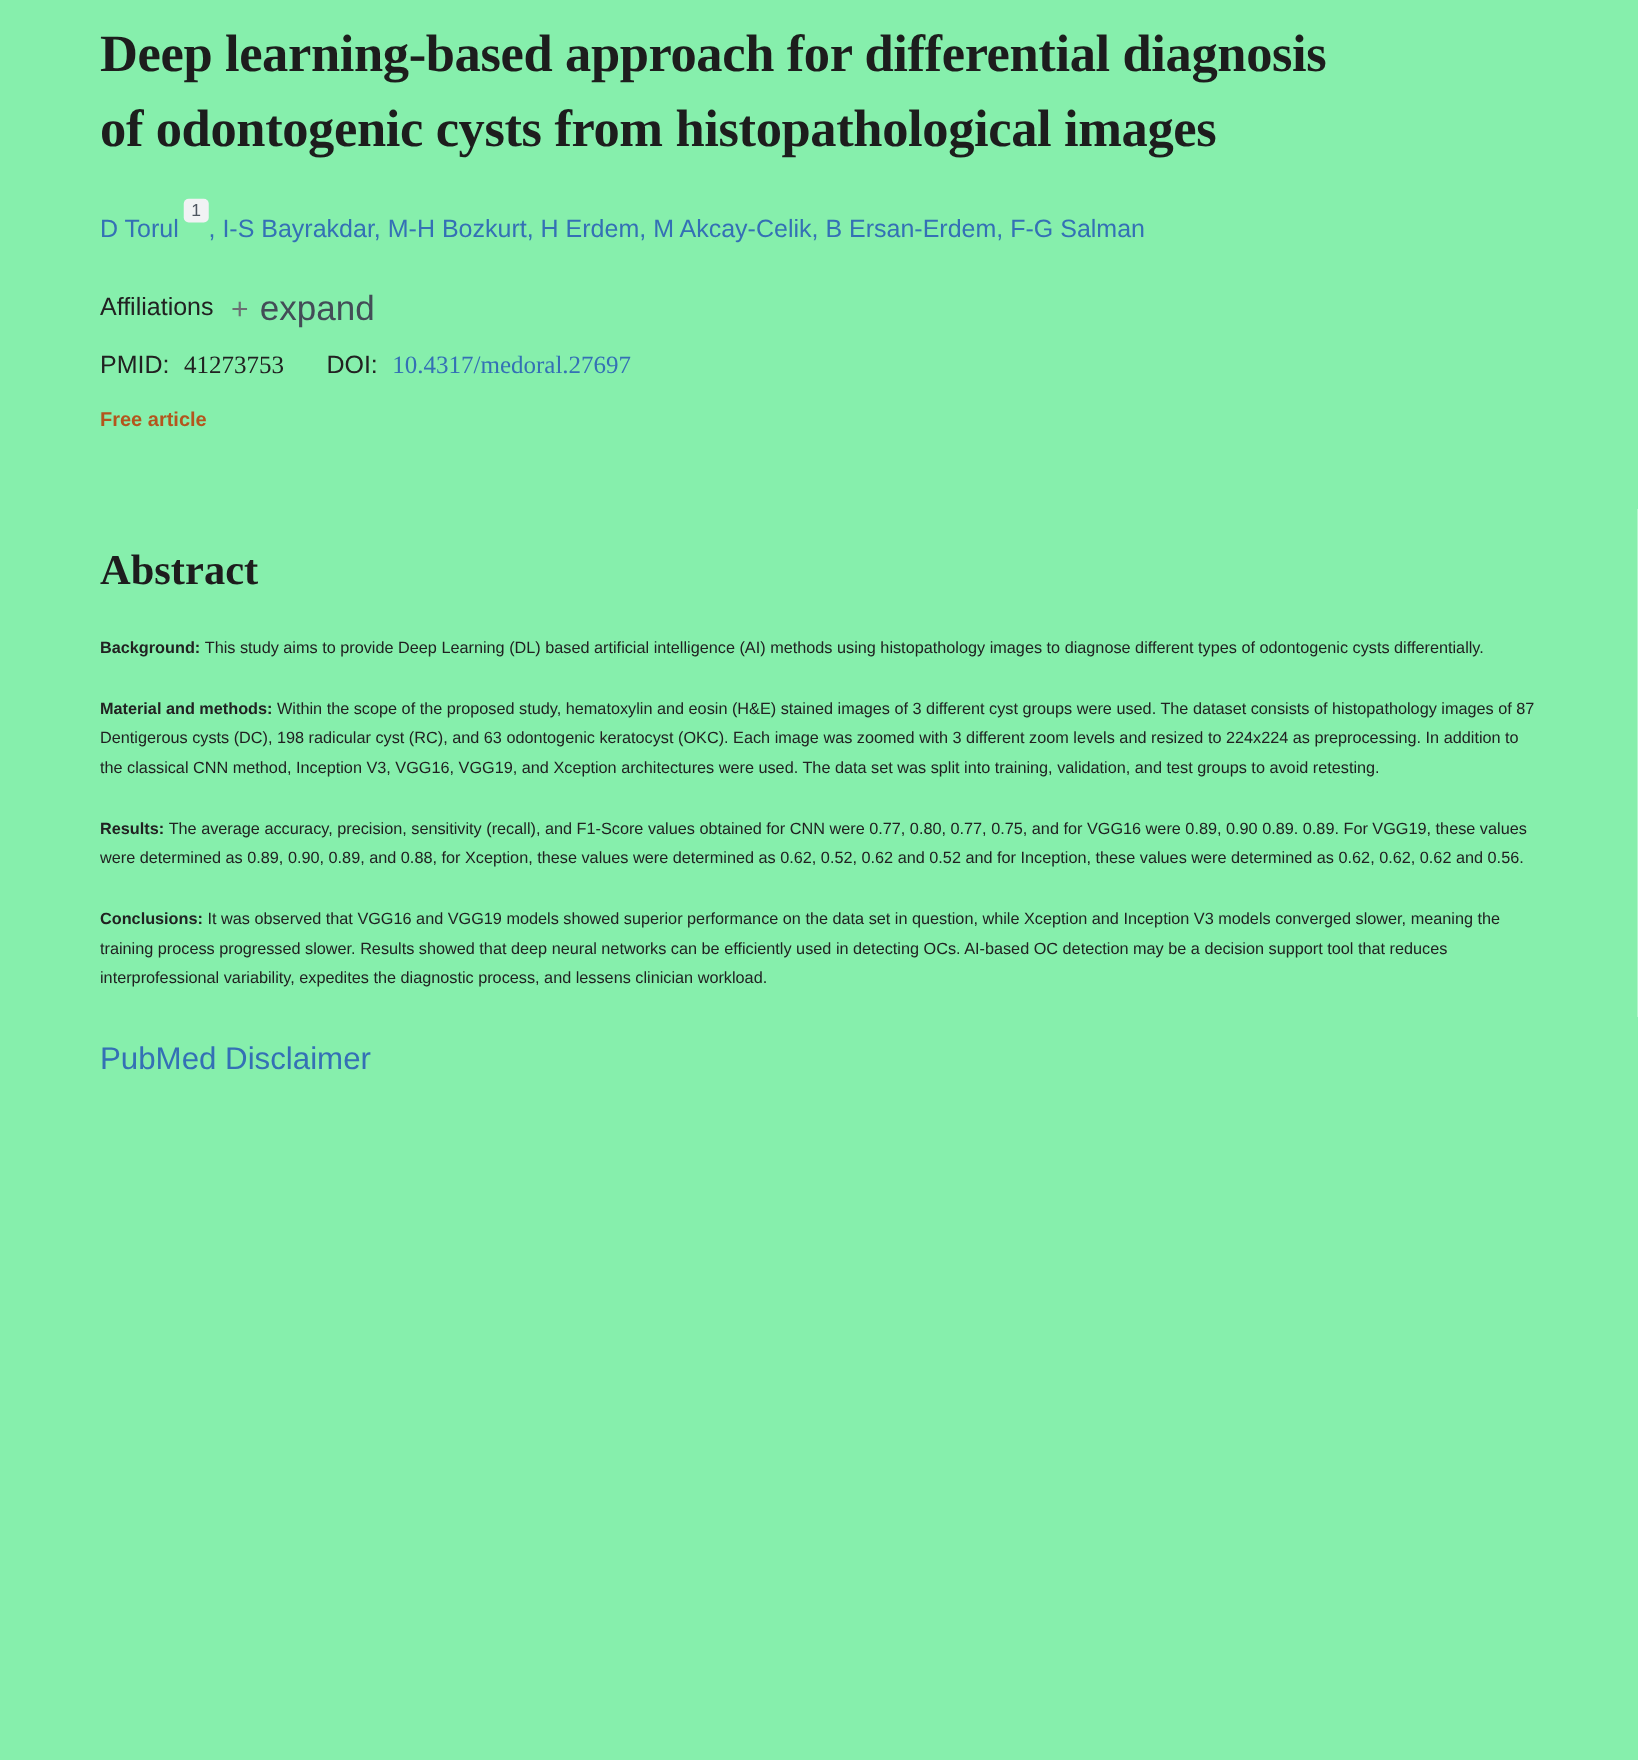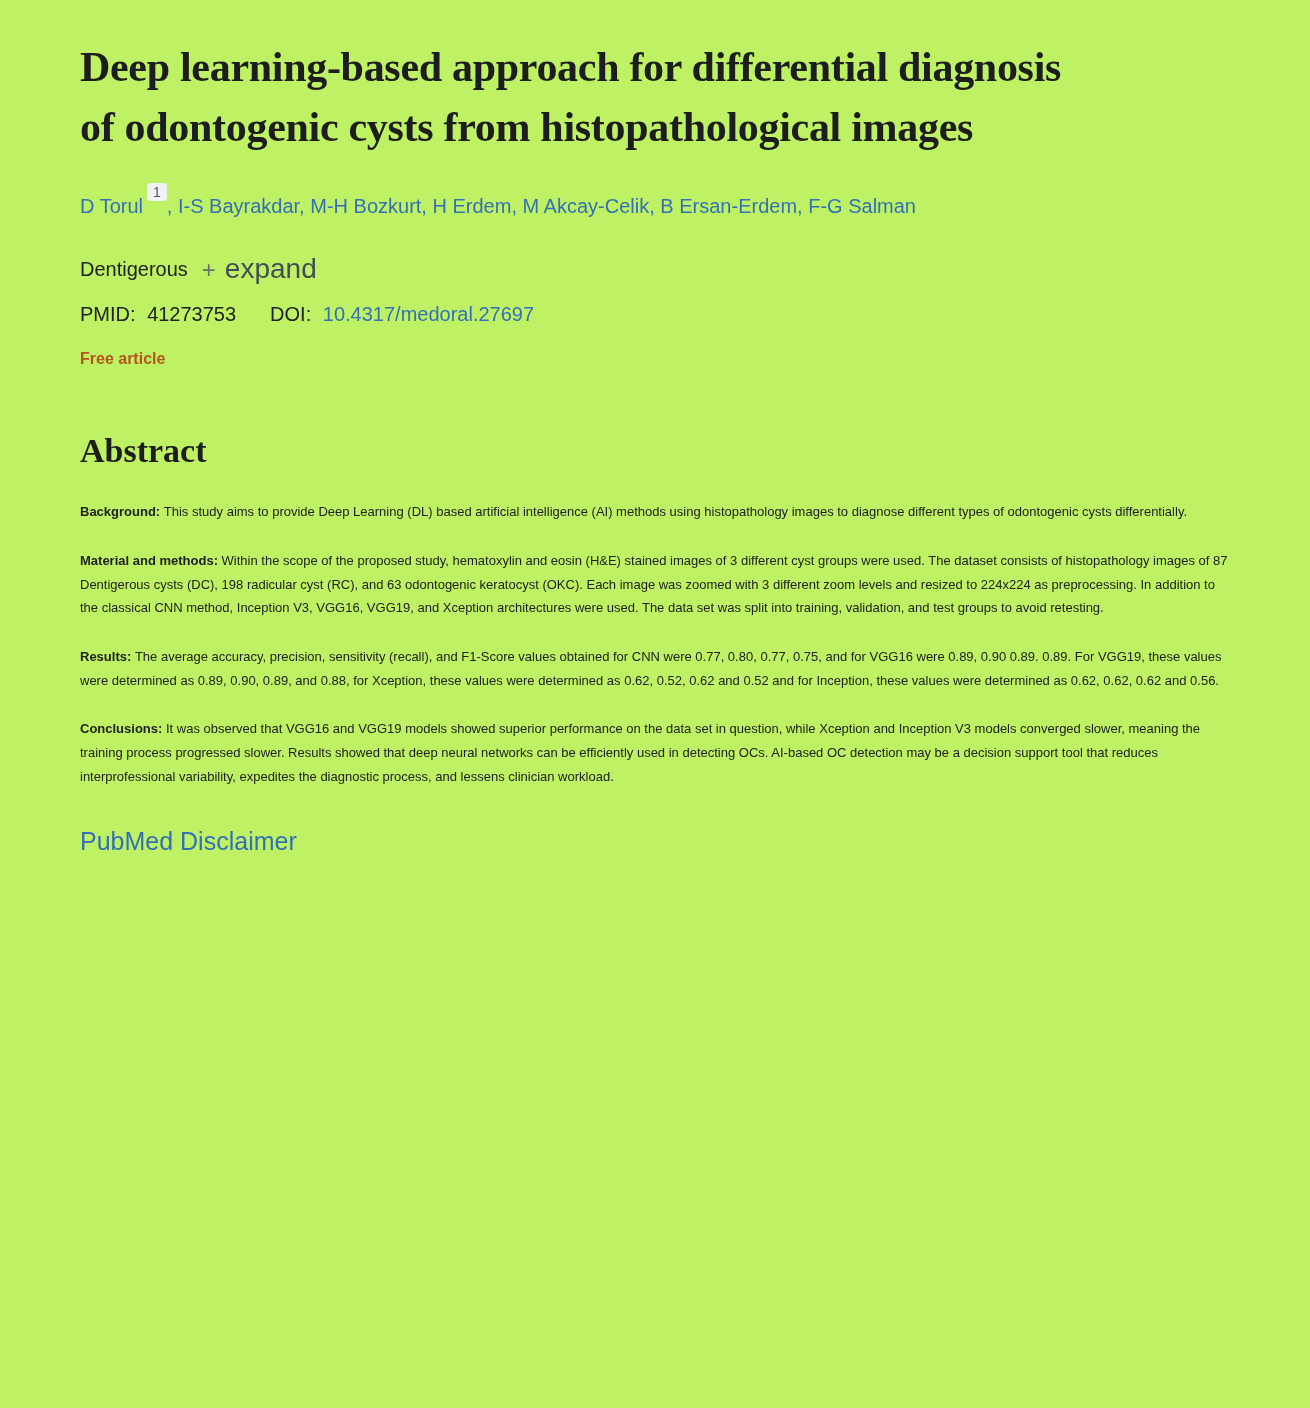--- a/index.html
+++ b/index.html
@@ -6,22 +6,22 @@
   html, body {
     margin: 0;
     padding: 0;
     background: #ffffff;
     color: #212121;
     font-family: "Liberation Sans", sans-serif;
   }
   .page {
     width: 1310px;
     min-height: 1408px;
-    padding: 38px 80px 60px 80px;
-    background: #bef264;
+    padding: 15px 80px 60px 80px;
+    background: #86efac;
   }
   
   h1.article-title {
     font-family: "Liberation Serif", "DejaVu Serif", serif;
     font-weight: 700;
     font-size: 42px;
     line-height: 1.42;
     letter-spacing: -0.3px;
     color: #1d1d1d;
     margin: 0 0 34px 0;
@@ -76,40 +76,40 @@
     color: #6b6f73;
     font-size: 24px;
     font-weight: 400;
     line-height: 1;
     position: relative;
     top: 1px;
   }
   .expand-label { color: #434d57; font-size: 28px; }
   .id-group { margin-right: 34px; }
   .id-label { color: #212121; }
-  .id-value { color: #212121; margin-left: 6px; }
+  .id-value { color: #212121; margin-left: 6px; font-family: Liberation Serif, serif; }
   .link {
     color: #3470b5;
     text-decoration: none;
     cursor: pointer;
     margin-top: 22px;
   }
   .free-article {
     font-size: 16px;
     font-weight: 700;
     color: #b4551d;
     margin: 24px 0 0 0;
   }
   
   h2.abstract-heading {
     font-family: "Liberation Serif", "DejaVu Serif", serif;
     font-weight: 700;
     font-size: 34px;
     color: #1d1d1d;
-    margin: 64px 0 30px 0;
+    margin: 92px 0 30px 0;
   }
   .abs-para {
     font-size: 13px;
     line-height: 1.82;
     color: #212121;
     margin: 0 0 25px 0;
     max-width: 1152px;
   }
   .abs-para strong { font-weight: 700; }
   .disclaimer {
@@ -121,21 +121,21 @@
 </head>
 <body>
 
 <div class="page">
 
   <h1 class="article-title">Deep learning-based approach for differential diagnosis of odontogenic cysts from histopathological images</h1>
 
   <div class="authors" id="authors-list"><a class="author-link">D Torul</a><sup class="affil-sup">1</sup><span class="author-sep">, </span><a class="author-link">I-S Bayrakdar</a><span class="author-sep">, </span><a class="author-link">M-H Bozkurt</a><span class="author-sep">, </span><a class="author-link">H Erdem</a><span class="author-sep">, </span><a class="author-link">M Akcay-Celik</a><span class="author-sep">, </span><a class="author-link">B Ersan-Erdem</a><span class="author-sep">, </span><a class="author-link">F-G Salman</a></div>
 
   <div class="meta-row">
-    <span class="affiliations-label">Dentigerous</span>
+    <span class="affiliations-label">Affiliations</span>
     <button class="expand-btn">
       <span class="plus-icon">+</span>
       <span class="expand-label">expand</span>
     </button>
   </div>
 
   <div class="meta-row">
     <span class="id-group">
       <span class="id-label">PMID:</span>
       <span class="id-value">41273753</span>

